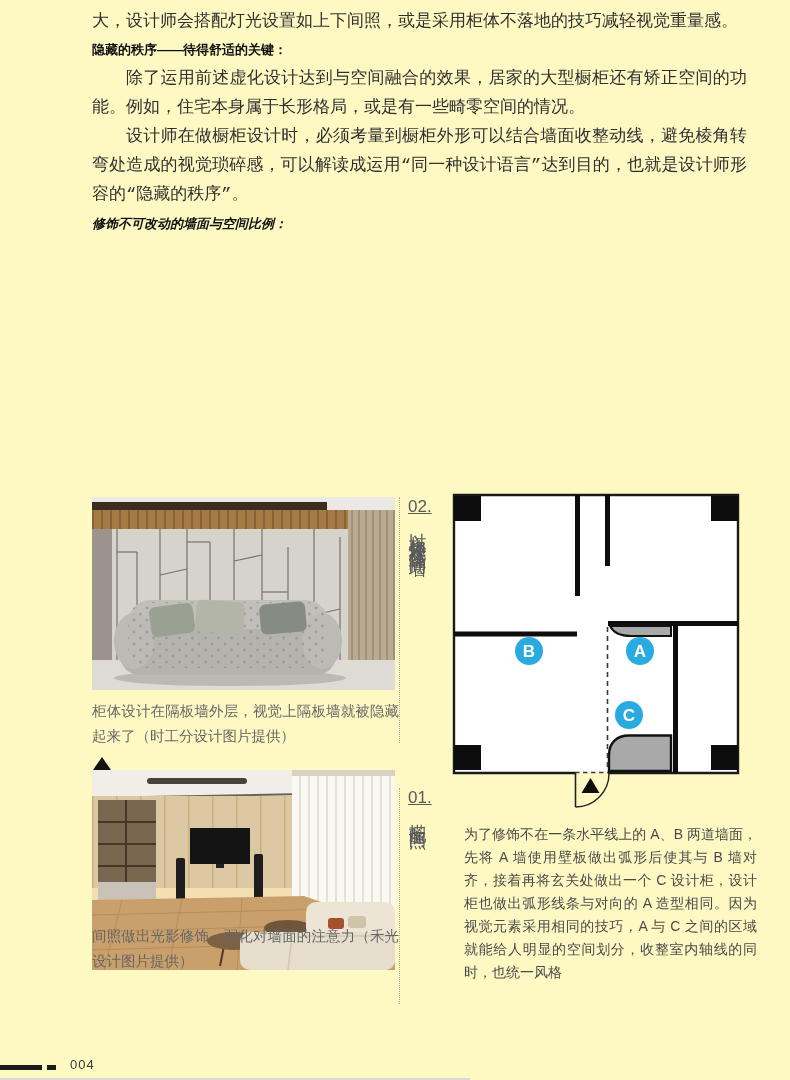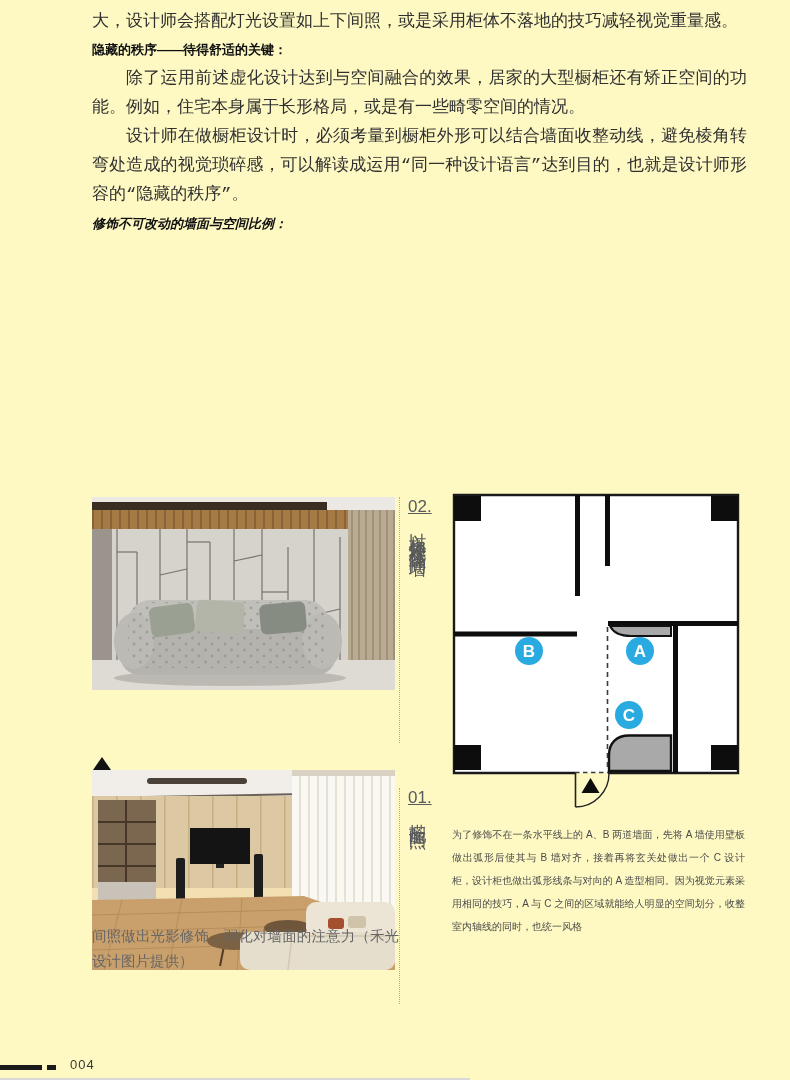--- a/index.html
+++ b/index.html
@@ -18,22 +18,23 @@
   .heading { font-size:13px; font-weight:bold; color:#101010; margin:0; }
   .gap-lg { margin-top:27px; }
   .gap-md { margin-top:18px;font-style:italic; }
   
   .abs { position:absolute; }
   .caption {
     position:absolute; font-size:14.5px; line-height:25px; color:#666666;
     text-align:justify;
   }
   .plan-caption {
-    position:absolute; font-size:10px; line-height:23px; color:#4a4a4a;
+    position:absolute; font-size:14px; line-height:23px; color:#4a4a4a;
     text-align:justify;
+    margin-left:12px;
   }
   .vlabel {
     position:absolute; border-left:1px dotted #a8a8a8; padding-left:8px;
     color:#58595b;
   }
   .vnum { font-size:17px; line-height:20px; margin-bottom:2px;text-decoration:underline; }
   .vtext {
     writing-mode:vertical-rl; text-orientation:upright;
     font-size:17.5px; letter-spacing:3px; line-height:1.05;
   }
@@ -108,20 +109,21 @@
       <rect x="28" y="132" width="216" height="46" rx="20" fill="#b5b3ad"></rect>
       <ellipse cx="42" cy="144" rx="20" ry="28" fill="#bcbab4"></ellipse>
       <ellipse cx="230" cy="144" rx="20" ry="28" fill="#bcbab4"></ellipse>
       <rect x="36" y="105" width="200" height="66" rx="20" fill="url(#tuft)" opacity="0.65"></rect>
       <rect x="58" y="108" width="44" height="30" rx="6" fill="#9aa092" transform="rotate(-8 80 123)"></rect>
       <rect x="104" y="104" width="48" height="32" rx="6" fill="#b2b5a7" transform="rotate(4 128 120)"></rect>
       <rect x="168" y="106" width="46" height="30" rx="6" fill="#868c81" transform="rotate(-5 191 121)"></rect>
     </g>
   </svg>
 
+  <figcaption class="caption" style="left:92px; top:699px; width:307px;">柜体设计在隔板墙外层，视觉上隔板墙就被隐藏起来了（时工分设计图片提供）</figcaption>
 
   <div class="vlabel" style="left:399px; top:497px; height:246px;">
     <div class="vnum">02.</div>
     <div class="vtext">以柜体外观修饰隔间墙</div>
   </div>
 
   <svg class="abs" style="left:452px; top:493px;" width="288" height="322" viewBox="0 0 288 322">
 
     <rect x="2" y="2" width="284" height="278" fill="#ffffff" stroke="none"></rect>
     <path d="M123,280 H2 V2 H286 V280 H156" fill="none" stroke="#1a1a1a" stroke-width="2.4"></path>

